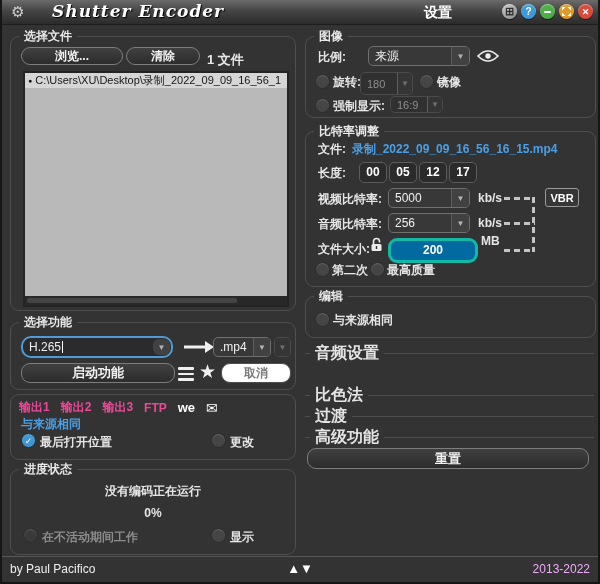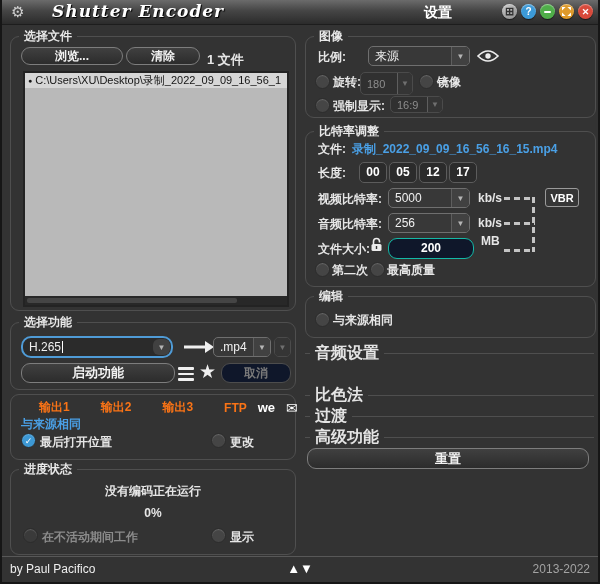--- a/index.html
+++ b/index.html
@@ -32,54 +32,54 @@
   .grp{position:absolute;border:1px solid #4f4f4f;border-radius:9px;}
   .gt{position:absolute;top:-9px;left:8px;background:#333333;padding:0 5px;
     color:#e8e8e8;font-size:12px;font-weight:bold;line-height:16px;white-space:nowrap;}
   .lbl{position:absolute;font-size:12px;font-weight:bold;color:#e6e6e6;white-space:nowrap;}
   .lbl.dim{color:#8b8b8b;}
   .blue{color:#4aa0e6;}
   
   .pbtn{position:absolute;background:linear-gradient(180deg,#404040,#2c2c2c);
     border:1px solid #7d7d7d;border-radius:9px;color:#f2f2f2;font-size:12px;
     font-weight:bold;display:flex;align-items:center;justify-content:center;cursor:pointer;}
-  .pbtn.dis{color:#7a7a7a;border-color:#4d4d4d;background:#0f172a;cursor:default;}
+  .pbtn.dis{color:#7a7a7a;border-color:#4d4d4d;background:#ffffff;cursor:default;}
   
   .cmb{position:absolute;display:flex;align-items:stretch;background:#383838;
     border:1px solid #6f6f6f;border-radius:5px;overflow:hidden;box-sizing:border-box;}
   .cmb .cv{flex:1;font-size:12px;color:#f0f0f0;padding:0 6px;white-space:nowrap;
     display:flex;align-items:center;}
   .cmb .ca{width:17px;display:flex;align-items:center;justify-content:center;
     font-size:8px;color:#b5b5b5;border-left:1px solid #5e5e5e;background:#414141;}
   .cmb.dis{border-color:#4b4b4b;background:#303030;}
   .cmb.dis .cv{color:#8d8d8d;font-size:11px;}
   .cmb.dis .ca{color:#6f6f6f;background:#353535;}
   .cmb.focus{border:2px solid #4f9bd6;border-radius:10px;background:#2b2b2b;}
   .cursor{display:inline-block;width:1px;height:12px;background:#fff;margin-left:1px;}
   .tbox{position:absolute;width:26px;height:19px;background:#2b2b2b;border:1px solid #5c5c5c;
     border-radius:5px;color:#fff;font-weight:bold;font-size:12px;text-align:center;line-height:19px;}
-  .fld{position:absolute;background:#0f172a;border:1px solid #14b8a6;border-radius:9px;
+  .fld{position:absolute;background:#0369a1;border:3px solid #14b8a6;border-radius:9px;
     color:#fff;font-size:12px;font-weight:bold;text-align:center;line-height:19px;}
   
   .rdo{position:absolute;width:13px;height:13px;border-radius:50%;background:#454545;
     border:1px solid #2c2c2c;box-shadow:inset 0 1px 1px rgba(255,255,255,.18);
     display:flex;align-items:center;justify-content:center;font-size:9px;color:#fff;cursor:pointer;}
   .rdo.on{background:#3d98d4;}
   .rdo.dis{background:#3a3a3a;}
   
   .flist{position:absolute;left:12px;top:34px;width:262px;height:232px;background:#b9b9b9;
     border:2px solid #232323;overflow:hidden;}
   .frow{height:15px;background:#d6d6d6;color:#151515;font-size:11px;display:flex;
     align-items:center;padding:0 3px;white-space:nowrap;overflow:hidden;}
   .frow .blt{font-size:7px;margin-right:3px;}
   .hscroll{position:absolute;left:0;right:0;bottom:0;height:9px;background:#282828;}
   .hthumb{position:absolute;left:2px;top:2px;height:5px;width:80%;background:#454545;border-radius:2px;}
   
   .tabs{position:absolute;left:8px;top:4px;display:flex;gap:11px;align-items:center;}
-  .tab{font-size:12px;font-weight:bold;color:#f97316;cursor:pointer;white-space:nowrap;margin-left:20px;}
+  .tab{font-size:12px;font-weight:bold;color:#ec4899;cursor:pointer;white-space:nowrap;}
   .we{font-size:13px;font-weight:900;color:#fff;}
   .env{font-size:14px;color:#fff;}
   
   .ham{position:absolute;display:flex;flex-direction:column;gap:3px;cursor:pointer;}
   .ham i{display:block;width:16px;height:2.5px;background:#f0f0f0;border-radius:1px;}
   .star{position:absolute;font-size:19px;color:#f0f0f0;cursor:pointer;line-height:18px;}
   
   .collapse{position:absolute;left:303px;width:289px;height:16px;display:flex;
     align-items:center;cursor:pointer;}
   .collapse .stub{width:5px;height:1px;background:#4f4f4f;}
@@ -90,21 +90,21 @@
     background:repeating-linear-gradient(90deg,#c4c4c4 0 6px,transparent 6px 10px);}
   .dash-v{position:absolute;width:3px;
     background:repeating-linear-gradient(180deg,#c4c4c4 0 6px,transparent 6px 10px);}
   .vbr{position:absolute;left:543px;top:188px;width:32px;height:17px;background:#363636;
     border:1px solid #9a9a9a;border-radius:3px;color:#fff;font-size:11px;font-weight:bold;
     display:flex;align-items:center;justify-content:center;cursor:pointer;}
   
   .footer{position:absolute;left:0;bottom:0;width:100%;height:26px;background:#333333;
     border-top:1px solid #585858;box-sizing:border-box;}
   .f-author{position:absolute;left:8px;top:5px;font-size:12px;color:#efefef;}
-  .f-years{position:absolute;right:8px;top:5px;font-size:12px;color:#a3a3a3;}
+  .f-years{position:absolute;right:8px;top:5px;font-size:12px;color:#f0abfc;}
   .f-tri{position:absolute;left:0;right:0;top:4px;text-align:center;font-size:13px;color:#fff;cursor:pointer;}
   .unit{position:absolute;font-size:12px;font-weight:bold;color:#e6e6e6;}
 </style>
 </head>
 <body>
 
 <div class="window">
 
   <div class="titlebar">
     <span class="gear">⚙</span>

